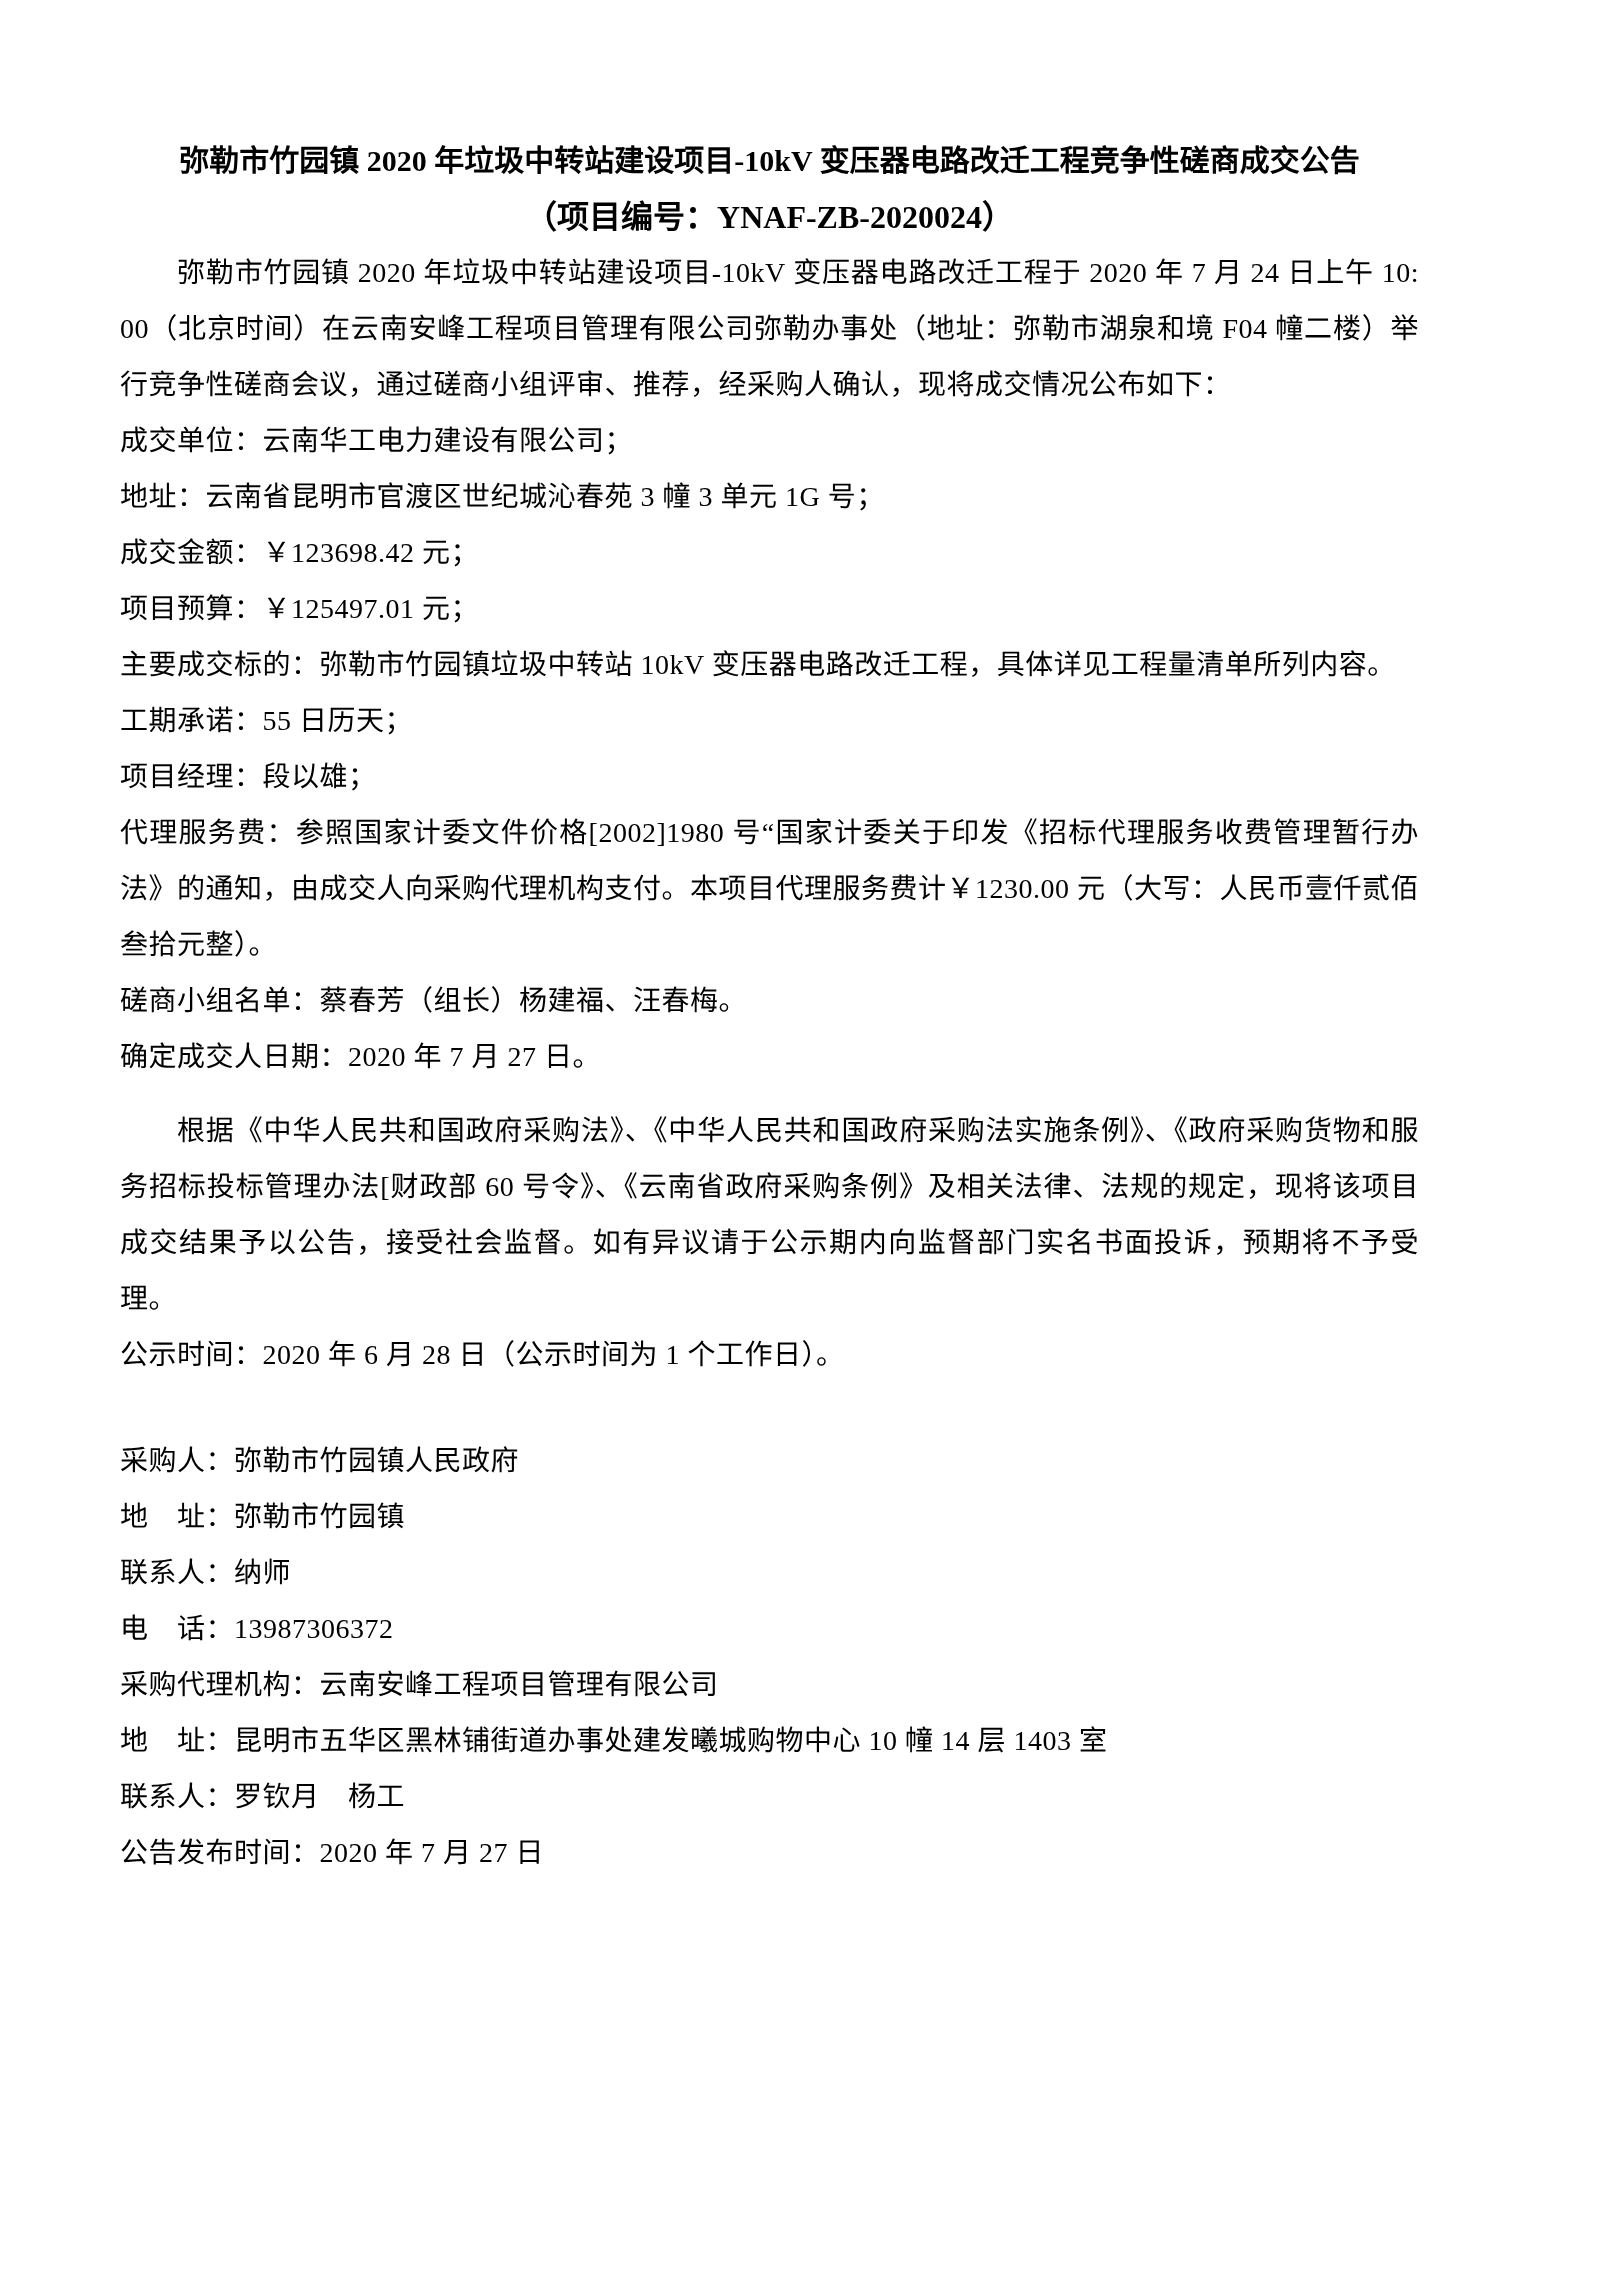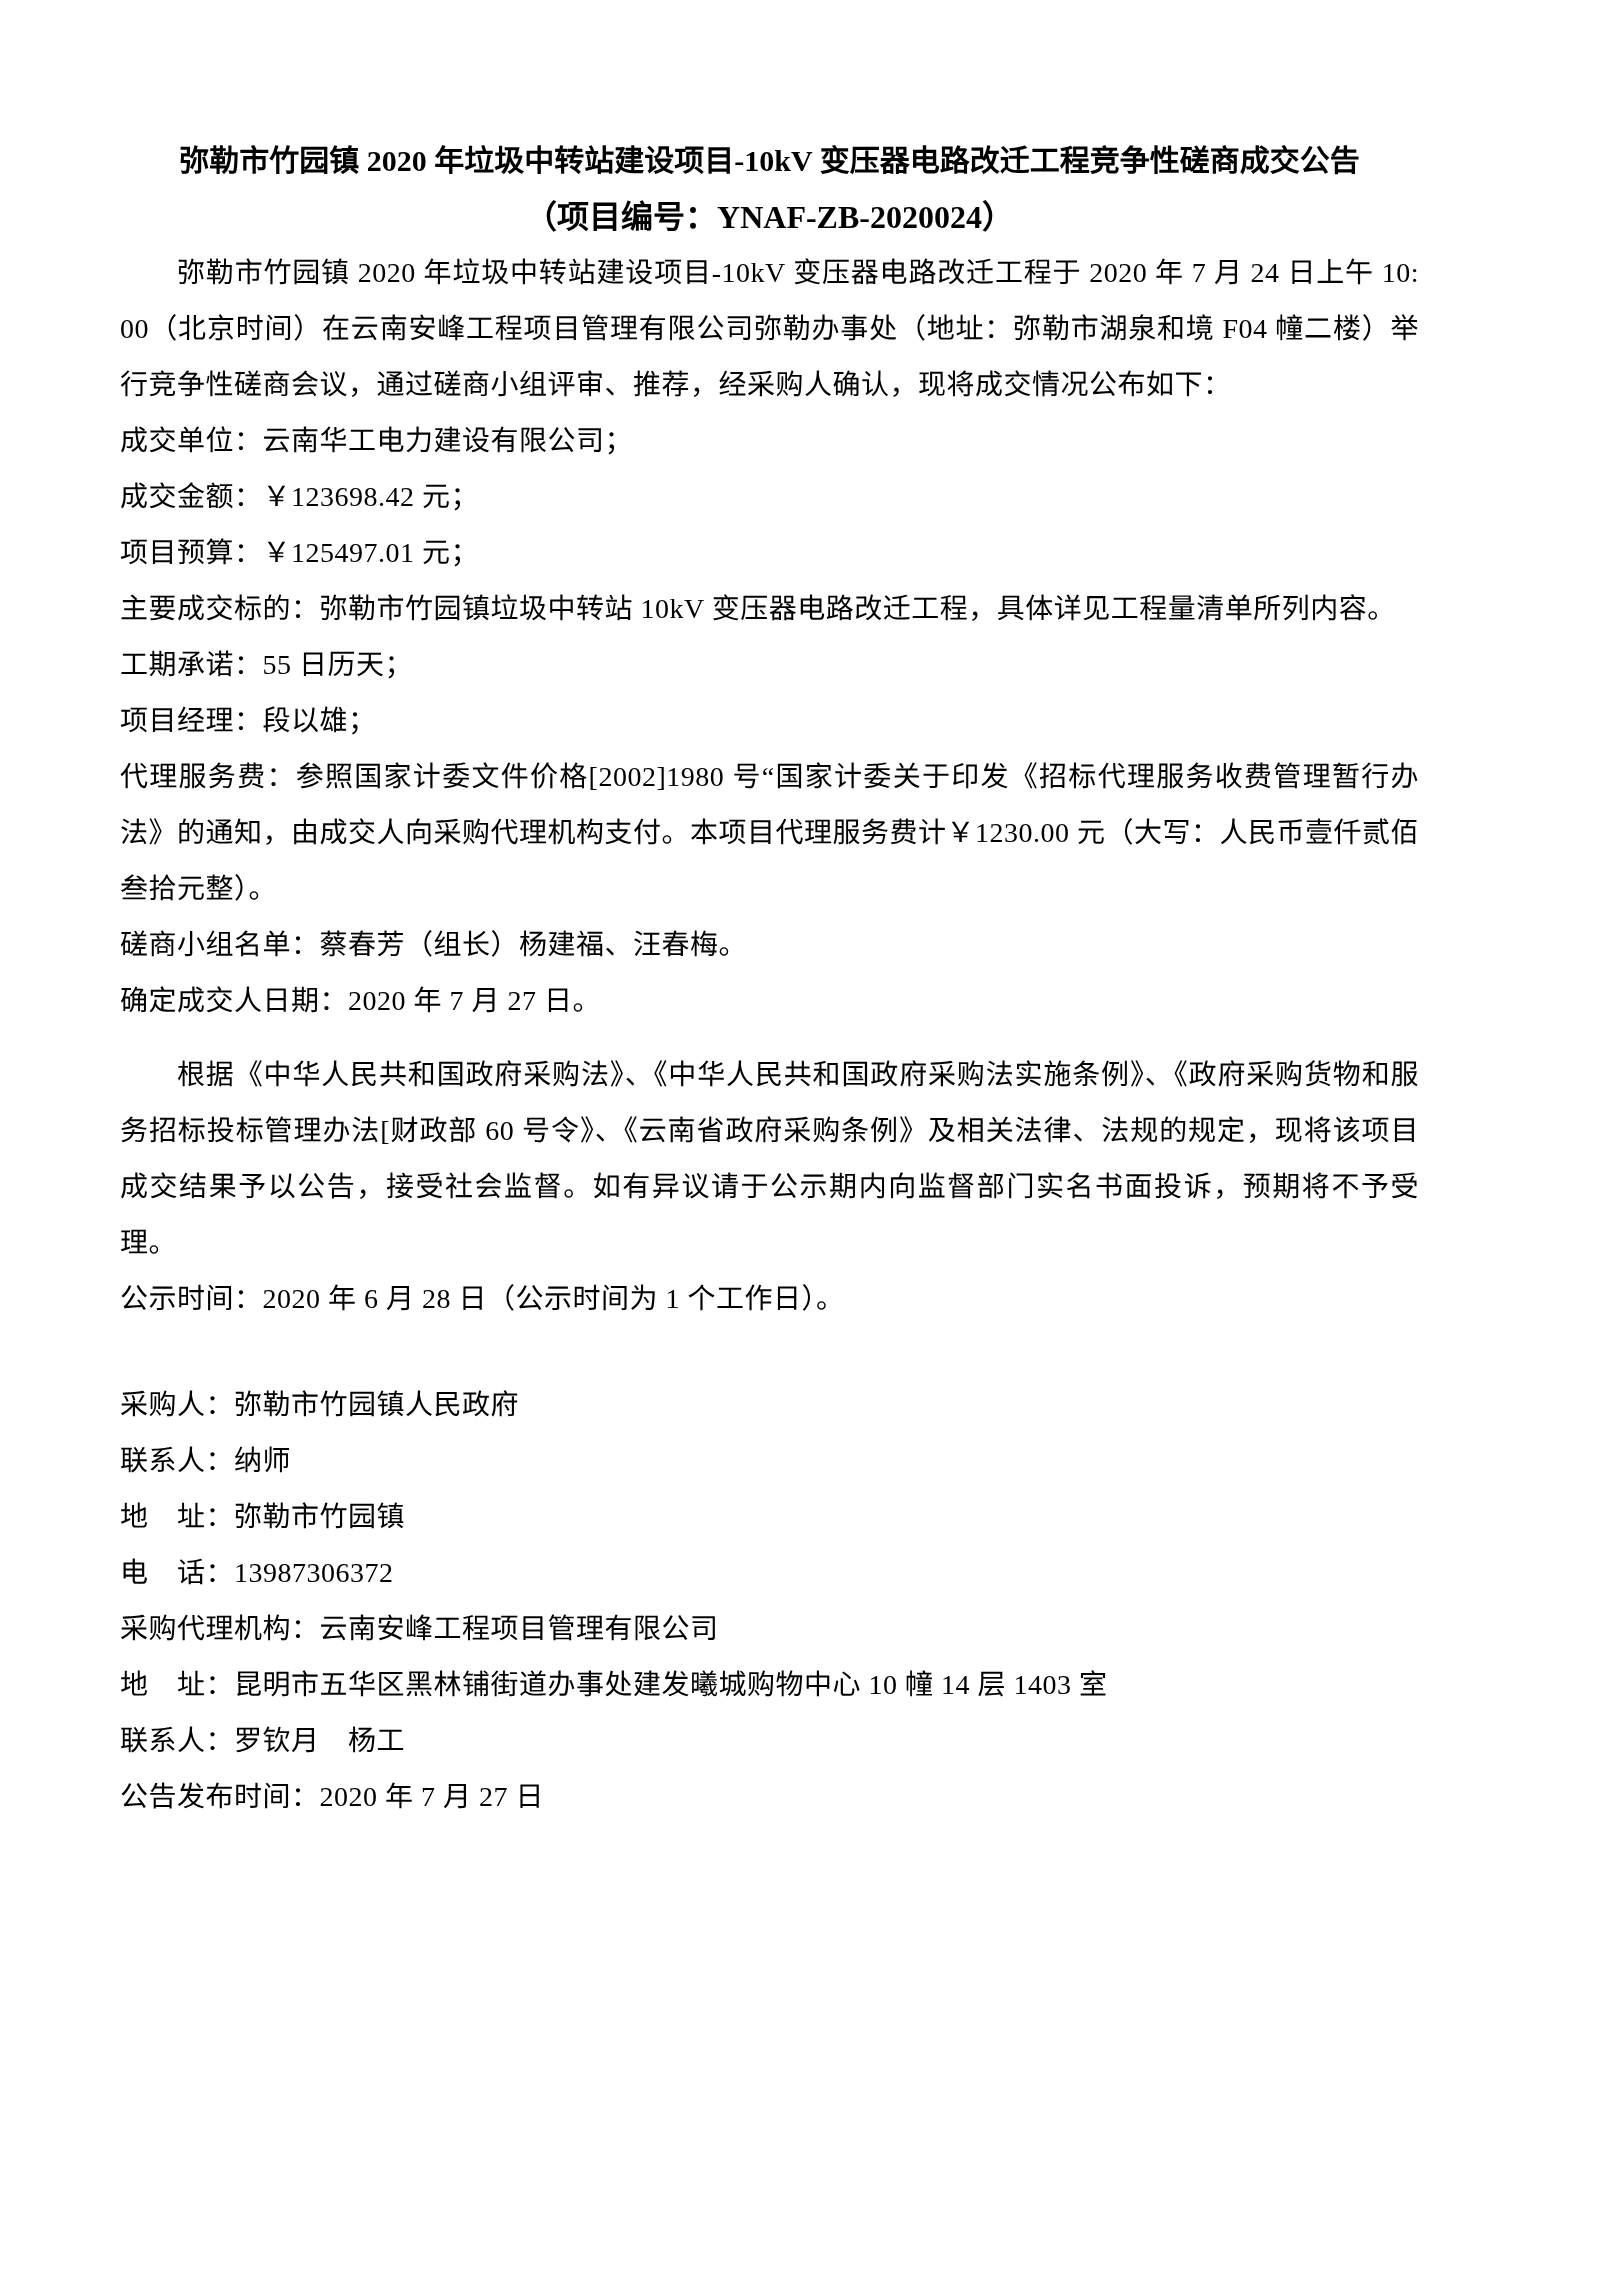--- a/index.html
+++ b/index.html
@@ -58,39 +58,40 @@
 
 <div class="page" style="--page-bg: #ffffff; --text-color: #000000;">
   <div class="content">
 
     <h1 class="doc-title">弥勒市竹园镇 2020 年垃圾中转站建设项目-10kV 变压器电路改迁工程竞争性磋商成交公告</h1>
     <h2 class="doc-subtitle">（项目编号：YNAF-ZB-2020024）</h2>
 
     <div>
       <p class="indent">弥勒市竹园镇 2020 年垃圾中转站建设项目-10kV 变压器电路改迁工程于 2020 年 7 月 24 日上午 10:00（北京时间）在云南安峰工程项目管理有限公司弥勒办事处（地址：弥勒市湖泉和境 F04 幢二楼）举行竞争性磋商会议，通过磋商小组评审、推荐，经采购人确认，现将成交情况公布如下：</p>
       <p>成交单位：云南华工电力建设有限公司；</p>
+      <p>地址：云南省昆明市官渡区世纪城沁春苑 3 幢 3 单元 1G 号；</p>
       <p>成交金额：￥123698.42 元；</p>
       <p>项目预算：￥125497.01 元；</p>
       <p>主要成交标的：弥勒市竹园镇垃圾中转站 10kV 变压器电路改迁工程，具体详见工程量清单所列内容。</p>
       <p>工期承诺：55 日历天；</p>
       <p>项目经理：段以雄；</p>
       <p>代理服务费：参照国家计委文件价格[2002]1980 号“国家计委关于印发《招标代理服务收费管理暂行办法》的通知，由成交人向采购代理机构支付。本项目代理服务费计￥1230.00 元（大写：人民币壹仟贰佰叁拾元整）。</p>
       <p>磋商小组名单：蔡春芳（组长）杨建福、汪春梅。</p>
       <p>确定成交人日期：2020 年 7 月 27 日。</p>
     </div>
 
     <div>
       <p class="indent gap-small">根据《中华人民共和国政府采购法》、《中华人民共和国政府采购法实施条例》、《政府采购货物和服务招标投标管理办法[财政部 60 号令》、《云南省政府采购条例》及相关法律、法规的规定，现将该项目成交结果予以公告，接受社会监督。如有异议请于公示期内向监督部门实名书面投诉，预期将不予受理。</p>
       <p>公示时间：2020 年 6 月 28 日（公示时间为 1 个工作日）。</p>
     </div>
 
     <div>
       <p class="gap-large">采购人：弥勒市竹园镇人民政府</p>
+      <p>地　址：弥勒市竹园镇</p>
       <p>联系人：纳师</p>
-      <p>地　址：弥勒市竹园镇</p>
       <p>电　话：13987306372</p>
       <p>采购代理机构：云南安峰工程项目管理有限公司</p>
       <p>地　址：昆明市五华区黑林铺街道办事处建发曦城购物中心 10 幢 14 层 1403 室</p>
       <p>联系人：罗钦月　杨工</p>
       <p>公告发布时间：2020 年 7 月 27 日</p>
     </div>
 
   </div>
 </div>
 

